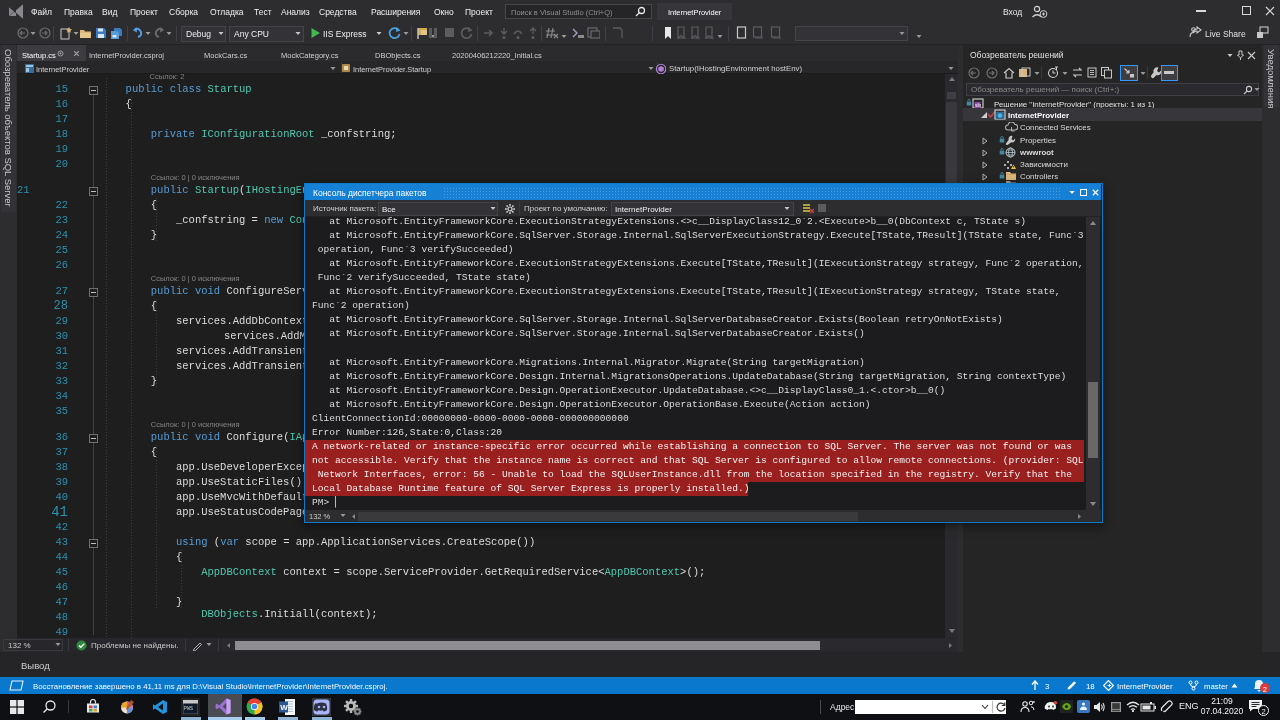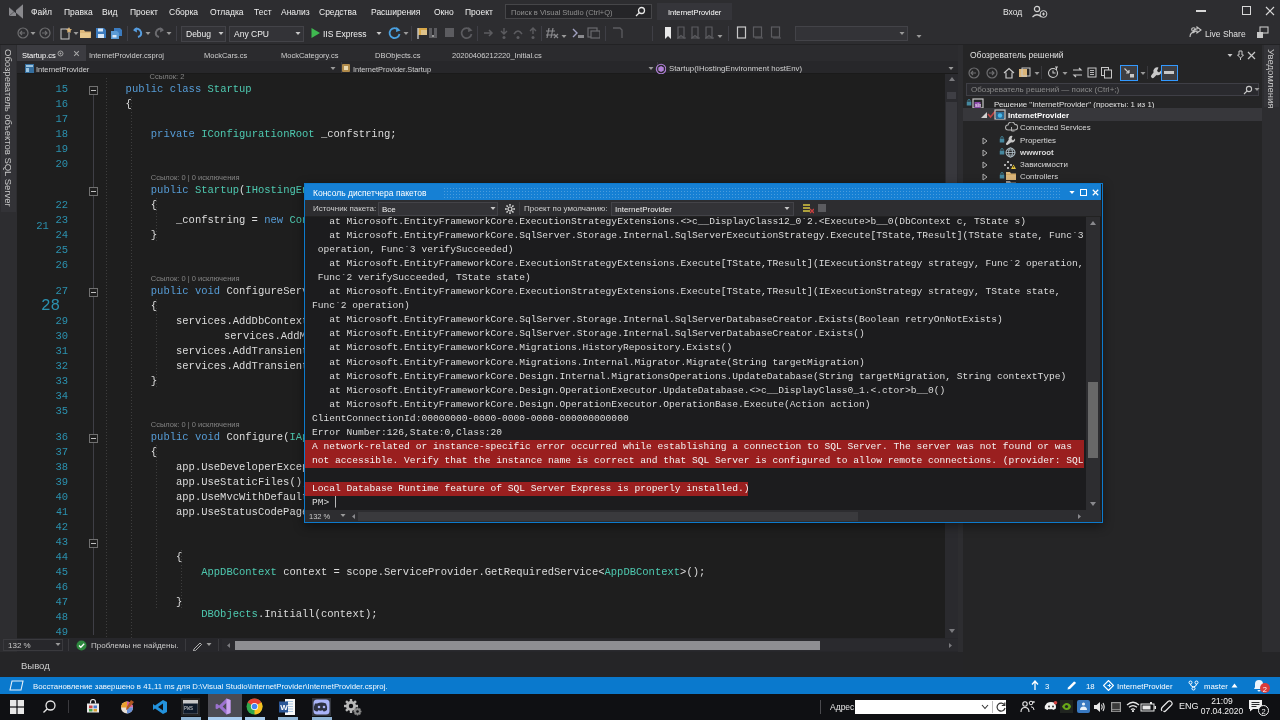--- a/index.html
+++ b/index.html
@@ -279,34 +279,34 @@
 <div class="abs num mono" style="left:0;top:8px;width:51px;text-align:right;font-size:10.5px;line-height:15px;">15</div>
 <div class="abs mono" style="left:108.6px;top:8px;font-size:10.5px;line-height:15px;"><span class="kw">public</span> <span class="kw">class</span> <span class="ty">Startup</span></div>
 <div class="abs num mono" style="left:0;top:23px;width:51px;text-align:right;font-size:10.5px;line-height:15px;">16</div>
 <div class="abs mono" style="left:108.6px;top:23px;font-size:10.5px;line-height:15px;"><span class="pl">{</span></div>
 <div class="abs num mono" style="left:0;top:38px;width:51px;text-align:right;font-size:10.5px;line-height:15px;">17</div>
 <div class="abs num mono" style="left:0;top:53px;width:51px;text-align:right;font-size:10.5px;line-height:15px;">18</div>
 <div class="abs mono" style="left:133.8px;top:53px;font-size:10.5px;line-height:15px;"><span class="kw">private</span> <span class="ty">IConfigurationRoot</span> <span class="pl">_confstring;</span></div>
 <div class="abs num mono" style="left:0;top:68px;width:51px;text-align:right;font-size:10.5px;line-height:15px;">19</div>
 <div class="abs num mono" style="left:0;top:83px;width:51px;text-align:right;font-size:10.5px;line-height:15px;">20</div>
 <div class="abs cl" style="left:133.8px;top:99px;font-size:7.5px;">Ссылок: 0 | 0 исключения</div>
-<div class="abs num mono" style="left:0;top:109px;width:51px;text-align:center;font-size:10.5px;line-height:15px;margin-top:36px;">21</div>
+<div class="abs num mono" style="left:0;top:109px;width:51px;text-align:left;font-size:10.5px;line-height:15px;">21</div>
 <div class="abs mono" style="left:133.8px;top:109px;font-size:10.5px;line-height:15px;"><span class="kw">public</span> <span class="ty">Startup</span><span class="pl">(</span><span class="ty">IHostingEnvironment</span> <span class="pl">hostEnv)</span></div>
 <div class="abs num mono" style="left:0;top:124px;width:51px;text-align:right;font-size:10.5px;line-height:15px;">22</div>
 <div class="abs mono" style="left:133.8px;top:124px;font-size:10.5px;line-height:15px;"><span class="pl">{</span></div>
 <div class="abs num mono" style="left:0;top:139px;width:51px;text-align:right;font-size:10.5px;line-height:15px;">23</div>
 <div class="abs mono" style="left:159px;top:139px;font-size:10.5px;line-height:15px;"><span class="pl">_confstring = </span><span class="kw">new</span> <span class="ty">ConfigurationBuilder</span><span class="pl">()</span></div>
 <div class="abs num mono" style="left:0;top:154px;width:51px;text-align:right;font-size:10.5px;line-height:15px;">24</div>
 <div class="abs mono" style="left:133.8px;top:154px;font-size:10.5px;line-height:15px;"><span class="pl">}</span></div>
 <div class="abs num mono" style="left:0;top:169px;width:51px;text-align:right;font-size:10.5px;line-height:15px;">25</div>
 <div class="abs num mono" style="left:0;top:184px;width:51px;text-align:right;font-size:10.5px;line-height:15px;">26</div>
 <div class="abs cl" style="left:133.8px;top:200px;font-size:7.5px;">Ссылок: 0 | 0 исключения</div>
 <div class="abs num mono" style="left:0;top:210px;width:51px;text-align:right;font-size:10.5px;line-height:15px;">27</div>
 <div class="abs mono" style="left:133.8px;top:210px;font-size:10.5px;line-height:15px;"><span class="kw">public</span> <span class="kw">void</span> <span class="pl">ConfigureServices(</span><span class="ty">IServiceCollection</span> <span class="pl">services)</span></div>
-<div class="abs num mono" style="left:0;top:225px;width:51px;font-size:16px;line-height:15px;padding-left:24px;">28</div>
+<div class="abs num mono" style="left:0;top:225px;width:51px;text-align:right;font-size:12px;line-height:15px;padding-left:24px;">28</div>
 <div class="abs mono" style="left:133.8px;top:225px;font-size:10.5px;line-height:15px;"><span class="pl">{</span></div>
 <div class="abs num mono" style="left:0;top:240px;width:51px;text-align:right;font-size:10.5px;line-height:15px;">29</div>
 <div class="abs mono" style="left:159px;top:240px;font-size:10.5px;line-height:15px;"><span class="pl">services.AddDbContext&lt;</span><span class="ty">AppDBContext</span><span class="pl">&gt;();</span></div>
 <div class="abs num mono" style="left:0;top:255px;width:51px;text-align:right;font-size:10.5px;line-height:15px;">30</div>
 <div class="abs mono" style="left:159px;top:255px;font-size:10.5px;line-height:15px;margin-left:48px;"><span class="pl">services.AddMvc();</span></div>
 <div class="abs num mono" style="left:0;top:270px;width:51px;text-align:right;font-size:10.5px;line-height:15px;">31</div>
 <div class="abs mono" style="left:159px;top:270px;font-size:10.5px;line-height:15px;"><span class="pl">services.AddTransient&lt;</span><span class="ty">IAllCars</span><span class="pl">, </span><span class="ty">MockCars</span><span class="pl">&gt;();</span></div>
 <div class="abs num mono" style="left:0;top:285px;width:51px;text-align:right;font-size:10.5px;line-height:15px;">32</div>
 <div class="abs mono" style="left:159px;top:285px;font-size:10.5px;line-height:15px;"><span class="pl">services.AddTransient&lt;</span><span class="ty">ICarsCategory</span><span class="pl">, </span><span class="ty">MockCategory</span><span class="pl">&gt;();</span></div>
 <div class="abs num mono" style="left:0;top:300px;width:51px;text-align:right;font-size:10.5px;line-height:15px;">33</div>
@@ -317,24 +317,25 @@
 <div class="abs num mono" style="left:0;top:356px;width:51px;text-align:right;font-size:10.5px;line-height:15px;">36</div>
 <div class="abs mono" style="left:133.8px;top:356px;font-size:10.5px;line-height:15px;"><span class="kw">public</span> <span class="kw">void</span> <span class="pl">Configure(</span><span class="ty">IApplicationBuilder</span> <span class="pl">app)</span></div>
 <div class="abs num mono" style="left:0;top:371px;width:51px;text-align:right;font-size:10.5px;line-height:15px;">37</div>
 <div class="abs mono" style="left:133.8px;top:371px;font-size:10.5px;line-height:15px;"><span class="pl">{</span></div>
 <div class="abs num mono" style="left:0;top:386px;width:51px;text-align:right;font-size:10.5px;line-height:15px;">38</div>
 <div class="abs mono" style="left:159px;top:386px;font-size:10.5px;line-height:15px;"><span class="pl">app.UseDeveloperExceptionPage();</span></div>
 <div class="abs num mono" style="left:0;top:401px;width:51px;text-align:right;font-size:10.5px;line-height:15px;">39</div>
 <div class="abs mono" style="left:159px;top:401px;font-size:10.5px;line-height:15px;"><span class="pl">app.UseStaticFiles();</span></div>
 <div class="abs num mono" style="left:0;top:416px;width:51px;text-align:right;font-size:10.5px;line-height:15px;">40</div>
 <div class="abs mono" style="left:159px;top:416px;font-size:10.5px;line-height:15px;"><span class="pl">app.UseMvcWithDefaultRoute();</span></div>
-<div class="abs num mono" style="left:0;top:431px;width:51px;text-align:right;font-size:10px;line-height:15px;">41</div>
+<div class="abs num mono" style="left:0;top:431px;width:51px;text-align:right;font-size:14px;line-height:15px;">41</div>
 <div class="abs mono" style="left:159px;top:431px;font-size:10.5px;line-height:15px;"><span class="pl">app.UseStatusCodePages();</span></div>
 <div class="abs num mono" style="left:0;top:446px;width:51px;text-align:right;font-size:10.5px;line-height:15px;">42</div>
 <div class="abs num mono" style="left:0;top:461px;width:51px;text-align:right;font-size:10.5px;line-height:15px;">43</div>
+<div class="abs mono" style="left:159px;top:461px;font-size:10.5px;line-height:15px;"><span class="kw">using</span> <span class="pl">(</span><span class="kw">var</span> <span class="pl">scope = app.ApplicationServices.CreateScope())</span></div>
 <div class="abs num mono" style="left:0;top:476px;width:51px;text-align:right;font-size:10.5px;line-height:15px;">44</div>
 <div class="abs mono" style="left:159px;top:476px;font-size:10.5px;line-height:15px;"><span class="pl">{</span></div>
 <div class="abs num mono" style="left:0;top:491px;width:51px;text-align:right;font-size:10.5px;line-height:15px;">45</div>
 <div class="abs mono" style="left:184.2px;top:491px;font-size:10.5px;line-height:15px;"><span class="ty">AppDBContext</span> <span class="pl">context = scope.ServiceProvider.GetRequiredService&lt;</span><span class="ty">AppDBContext</span><span class="pl">&gt;();</span></div>
 <div class="abs num mono" style="left:0;top:506px;width:51px;text-align:right;font-size:10.5px;line-height:15px;">46</div>
 <div class="abs mono" style="left:184.2px;top:506px;font-size:10.5px;line-height:15px;margin-top:27px;"><span class="ty">DBObjects</span><span class="pl">.Initiall(context);</span></div>
 <div class="abs num mono" style="left:0;top:521px;width:51px;text-align:right;font-size:10.5px;line-height:15px;">47</div>
 <div class="abs mono" style="left:159px;top:521px;font-size:10.5px;line-height:15px;"><span class="pl">}</span></div>
 <div class="abs num mono" style="left:0;top:536px;width:51px;text-align:right;font-size:10.5px;line-height:15px;">48</div>
 <div class="abs num mono" style="left:0;top:551px;width:51px;text-align:right;font-size:10.5px;line-height:15px;">49</div>
@@ -769,29 +770,29 @@
 <div class="abs" style="left:513px;top:20px;width:8px;height:8px;background:#5c5c60;"></div>
 <div class="abs mono" style="color:#dcdcdc;left:0;padding-left:7px;top:31.0px;font-size:9.6px;line-height:14.05px;">   at Microsoft.EntityFrameworkCore.ExecutionStrategyExtensions.&lt;&gt;c__DisplayClass12_0`2.&lt;Execute&gt;b__0(DbContext c, TState s)</div>
 <div class="abs mono" style="color:#dcdcdc;left:0;padding-left:7px;top:45.05px;font-size:9.6px;line-height:14.05px;">   at Microsoft.EntityFrameworkCore.SqlServer.Storage.Internal.SqlServerExecutionStrategy.Execute[TState,TResult](TState state, Func`3</div>
 <div class="abs mono" style="color:#dcdcdc;left:0;padding-left:7px;top:59.099999999999994px;font-size:9.6px;line-height:14.05px;"> operation, Func`3 verifySucceeded)</div>
 <div class="abs mono" style="color:#dcdcdc;left:0;padding-left:7px;top:73.14999999999999px;font-size:9.6px;line-height:14.05px;">   at Microsoft.EntityFrameworkCore.ExecutionStrategyExtensions.Execute[TState,TResult](IExecutionStrategy strategy, Func`2 operation,</div>
 <div class="abs mono" style="color:#dcdcdc;left:0;padding-left:7px;top:87.19999999999999px;font-size:9.6px;line-height:14.05px;"> Func`2 verifySucceeded, TState state)</div>
 <div class="abs mono" style="color:#dcdcdc;left:0;padding-left:7px;top:101.24999999999999px;font-size:9.6px;line-height:14.05px;">   at Microsoft.EntityFrameworkCore.ExecutionStrategyExtensions.Execute[TState,TResult](IExecutionStrategy strategy, TState state,</div>
 <div class="abs mono" style="color:#dcdcdc;left:0;padding-left:7px;top:115.29999999999998px;font-size:9.6px;line-height:14.05px;">Func`2 operation)</div>
 <div class="abs mono" style="color:#dcdcdc;left:0;padding-left:7px;top:129.35px;font-size:9.6px;line-height:14.05px;">   at Microsoft.EntityFrameworkCore.SqlServer.Storage.Internal.SqlServerDatabaseCreator.Exists(Boolean retryOnNotExists)</div>
 <div class="abs mono" style="color:#dcdcdc;left:0;padding-left:7px;top:143.4px;font-size:9.6px;line-height:14.05px;">   at Microsoft.EntityFrameworkCore.SqlServer.Storage.Internal.SqlServerDatabaseCreator.Exists()</div>
-<div class="abs mono" style="color:#dcdcdc;left:0;padding-left:7px;top:157.45000000000002px;font-size:9.6px;line-height:14.05px;">   at Microsoft.EntityFrameworkCore.Migrations.HistoryRepository.Exists()</div>
 <div class="abs mono" style="color:#dcdcdc;left:0;padding-left:7px;top:171.50000000000003px;font-size:9.6px;line-height:14.05px;">   at Microsoft.EntityFrameworkCore.Migrations.Internal.Migrator.Migrate(String targetMigration)</div>
 <div class="abs mono" style="color:#dcdcdc;left:0;padding-left:7px;top:185.55000000000004px;font-size:9.6px;line-height:14.05px;">   at Microsoft.EntityFrameworkCore.Design.Internal.MigrationsOperations.UpdateDatabase(String targetMigration, String contextType)</div>
 <div class="abs mono" style="color:#dcdcdc;left:0;padding-left:7px;top:199.60000000000005px;font-size:9.6px;line-height:14.05px;">   at Microsoft.EntityFrameworkCore.Design.OperationExecutor.UpdateDatabase.&lt;&gt;c__DisplayClass0_1.&lt;.ctor&gt;b__0()</div>
 <div class="abs mono" style="color:#dcdcdc;left:0;padding-left:7px;top:213.65000000000006px;font-size:9.6px;line-height:14.05px;">   at Microsoft.EntityFrameworkCore.Design.OperationExecutor.OperationBase.Execute(Action action)</div>
 <div class="abs mono" style="color:#dcdcdc;left:0;padding-left:7px;top:227.70000000000007px;font-size:9.6px;line-height:14.05px;">ClientConnectionId:00000000-0000-0000-0000-000000000000</div>
 <div class="abs mono" style="color:#dcdcdc;left:0;padding-left:7px;top:241.75000000000009px;font-size:9.6px;line-height:14.05px;">Error Number:126,State:0,Class:20</div>
 <div class="abs mono" style="background:#9a1f1f;color:#f2f2f2;left:0;padding-left:7px;width:779px;top:255.8000000000001px;font-size:9.6px;line-height:14.05px;">A network-related or instance-specific error occurred while establishing a connection to SQL Server. The server was not found or was</div>
 <div class="abs mono" style="background:#9a1f1f;color:#f2f2f2;left:0;padding-left:7px;width:779px;top:269.8500000000001px;font-size:9.6px;line-height:14.05px;">not accessible. Verify that the instance name is correct and that SQL Server is configured to allow remote connections. (provider: SQL</div>
+<div class="abs mono" style="background:#9a1f1f;color:#f2f2f2;left:0;padding-left:7px;width:779px;top:283.9000000000001px;font-size:9.6px;line-height:14.05px;"> Network Interfaces, error: 56 - Unable to load the SQLUserInstance.dll from the location specified in the registry. Verify that the</div>
 <div class="abs mono" style="background:#9a1f1f;color:#f2f2f2;left:0;padding-left:7px;width:443px;top:297.9500000000001px;font-size:9.6px;line-height:14.05px;">Local Database Runtime feature of SQL Server Express is properly installed.)</div>
 <div class="abs mono" style="color:#dcdcdc;left:0;padding-left:7px;top:312.0000000000001px;font-size:9.6px;line-height:14.05px;">PM&gt; <span style="color:#e8e8e8;">▏</span></div>
 <div class="abs" style="left:781px;top:33px;width:14px;height:293px;background:#2d2d30;"></div>
 <svg class="abs" style="left:784px;top:36px;" width="8" height="6" viewBox="0 0 8 6">
         <path d="M1 5 L4 1 L7 5 Z" fill="#8a8a8e"></path>
       </svg>
 <div class="abs" style="left:783px;top:198px;width:10px;height:76px;background:#686868;"></div>
 <svg class="abs" style="left:784px;top:317px;" width="8" height="6" viewBox="0 0 8 6">
         <path d="M1 1 L4 5 L7 1 Z" fill="#8a8a8e"></path>
       </svg>

